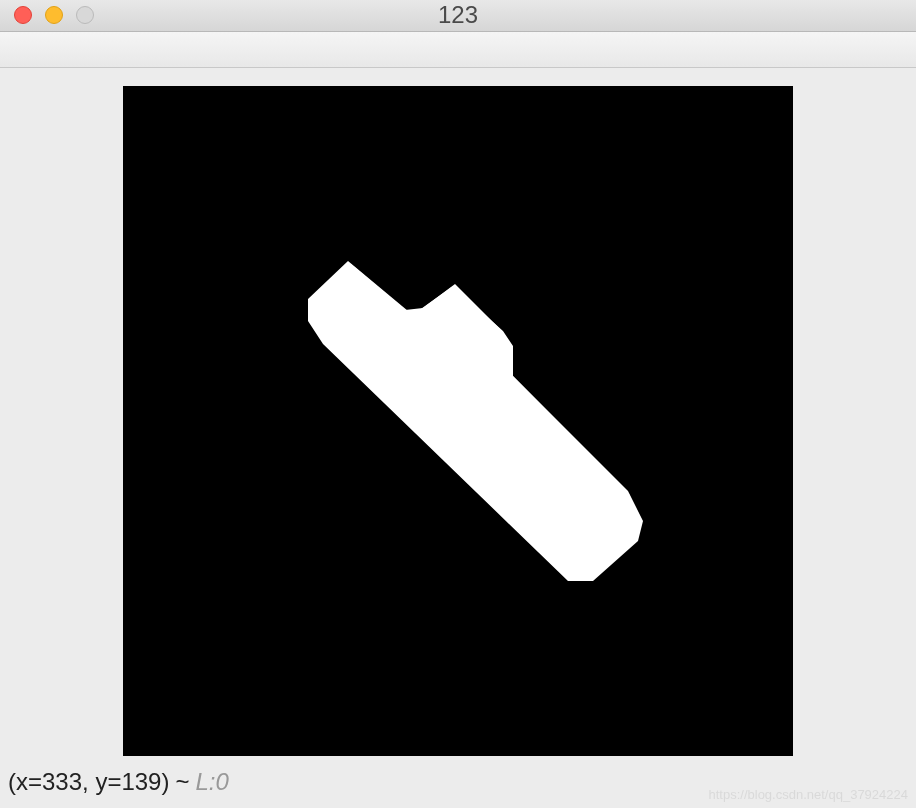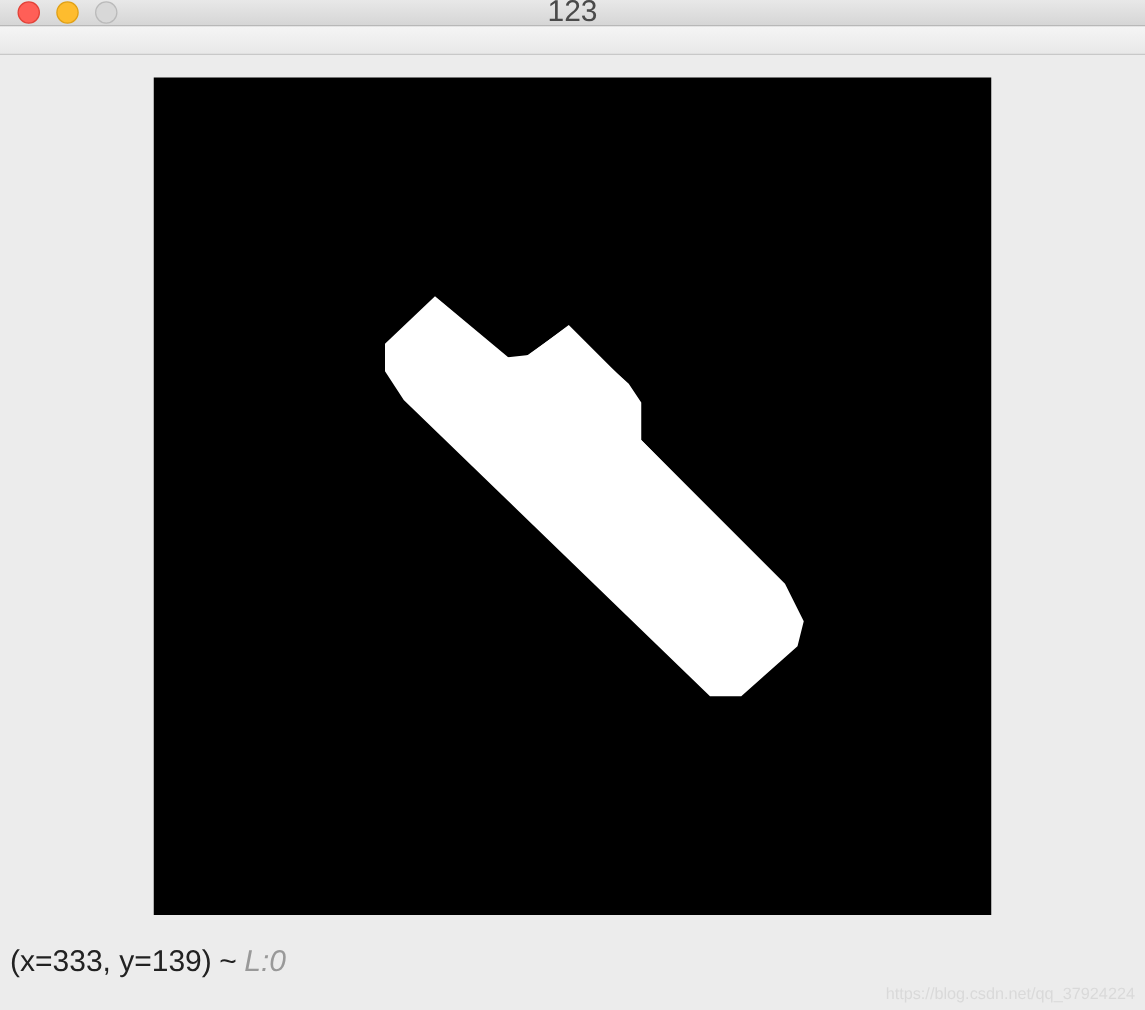--- a/index.html
+++ b/index.html
@@ -91,21 +91,21 @@
       background: #000000;
       position: relative;
     }
     
     .white-shape {
       position: absolute;
     }
     
     .status-bar {
       width: 100%;
-      padding: 24px 8px;
+      padding: 12px 8px;
       font-size: 24px;
       color: #2a2a2a;
       display: flex;
       align-items: baseline;
       font-family: -apple-system, BlinkMacSystemFont, "Helvetica Neue", Arial, sans-serif;
     }
     
     .status-coords {
       color: #222;
     }

